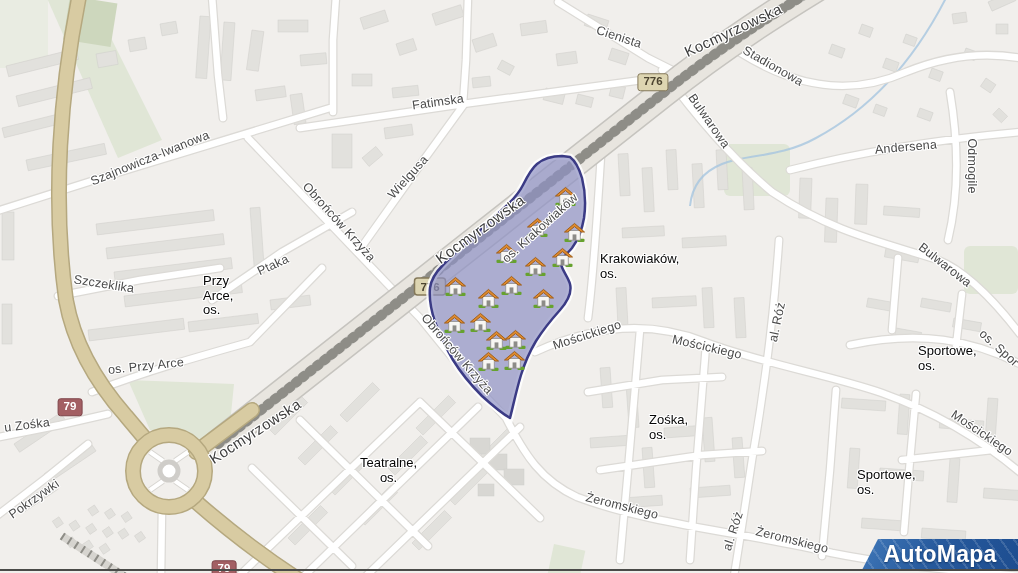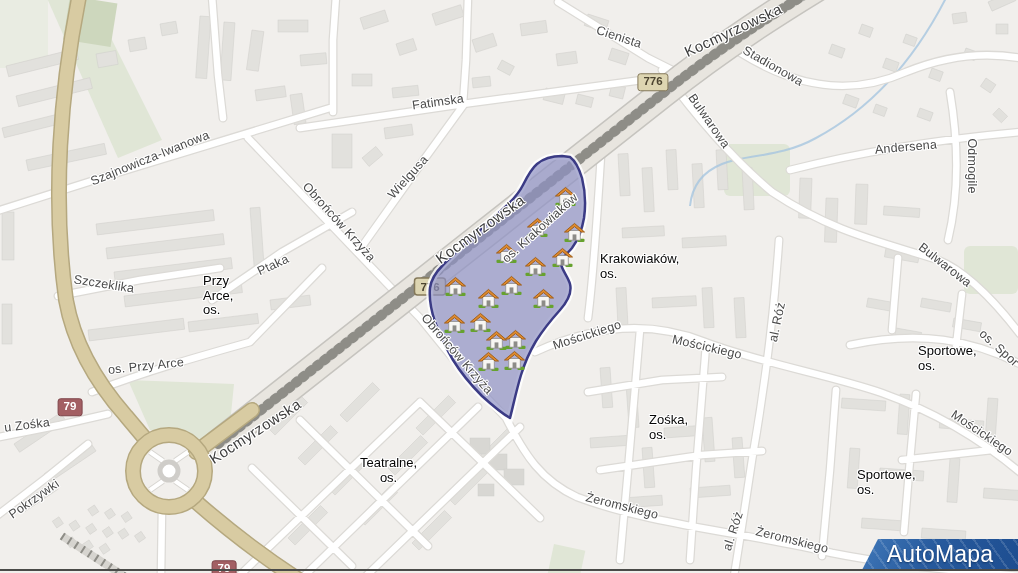--- a/index.html
+++ b/index.html
@@ -35,21 +35,21 @@
     position:absolute;right:0;bottom:3px;width:156px;height:31px;
     background:linear-gradient(120deg,#3f77b8 0%,#275a9d 45%,#1d4d90 100%);
     clip-path:polygon(16px 0,100% 0,100% 100%,0 100%);
     display:flex;align-items:center;justify-content:center;
   }
   #logo::before{
     content:"";position:absolute;inset:0;
     background:repeating-linear-gradient(55deg,transparent 0 9px,rgba(255,255,255,.14) 9px 11px);
   }
   #logo span{
-    position:relative;color:#fff;font-weight:normal;font-size:23px;letter-spacing:.2px;
+    position:relative;color:#fff;font-weight:bold;font-size:23px;letter-spacing:.2px;
     text-shadow:0 1px 2px #0e3468;
   }
   #bottom-line{
     position:absolute;left:0;top:569px;width:100%;height:2px;background:#4a4a48;
   }
 </style>
 </head>
 <body>
 
 <div id="viewport">

